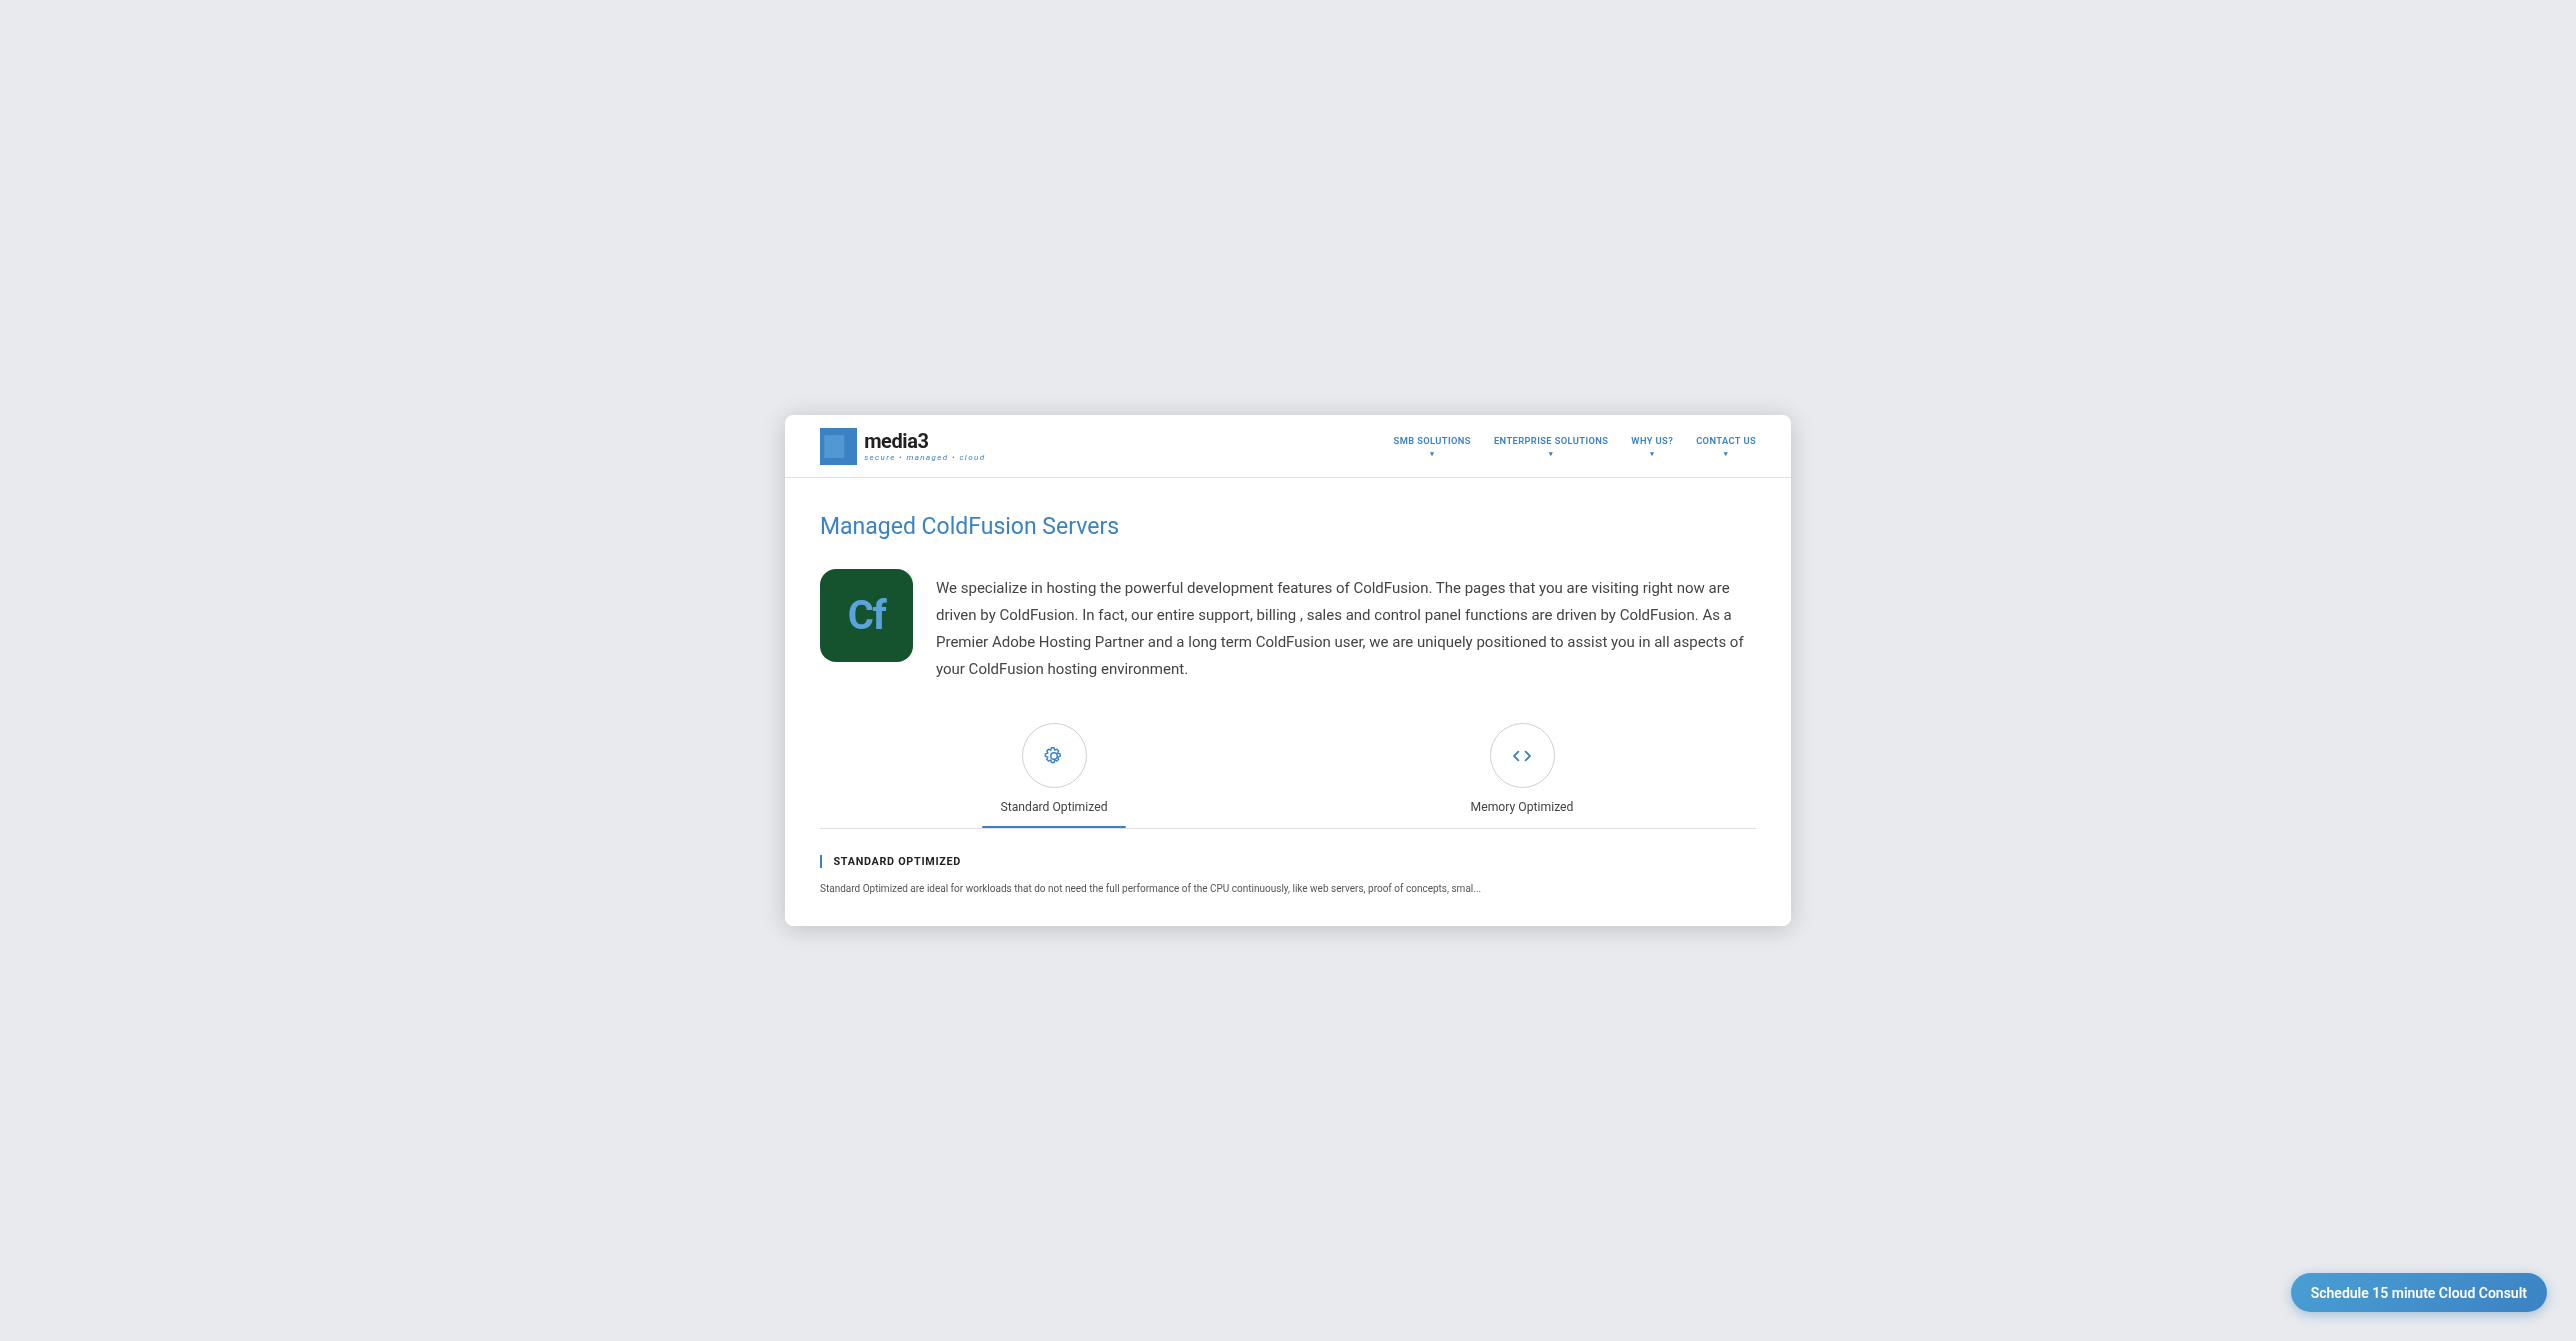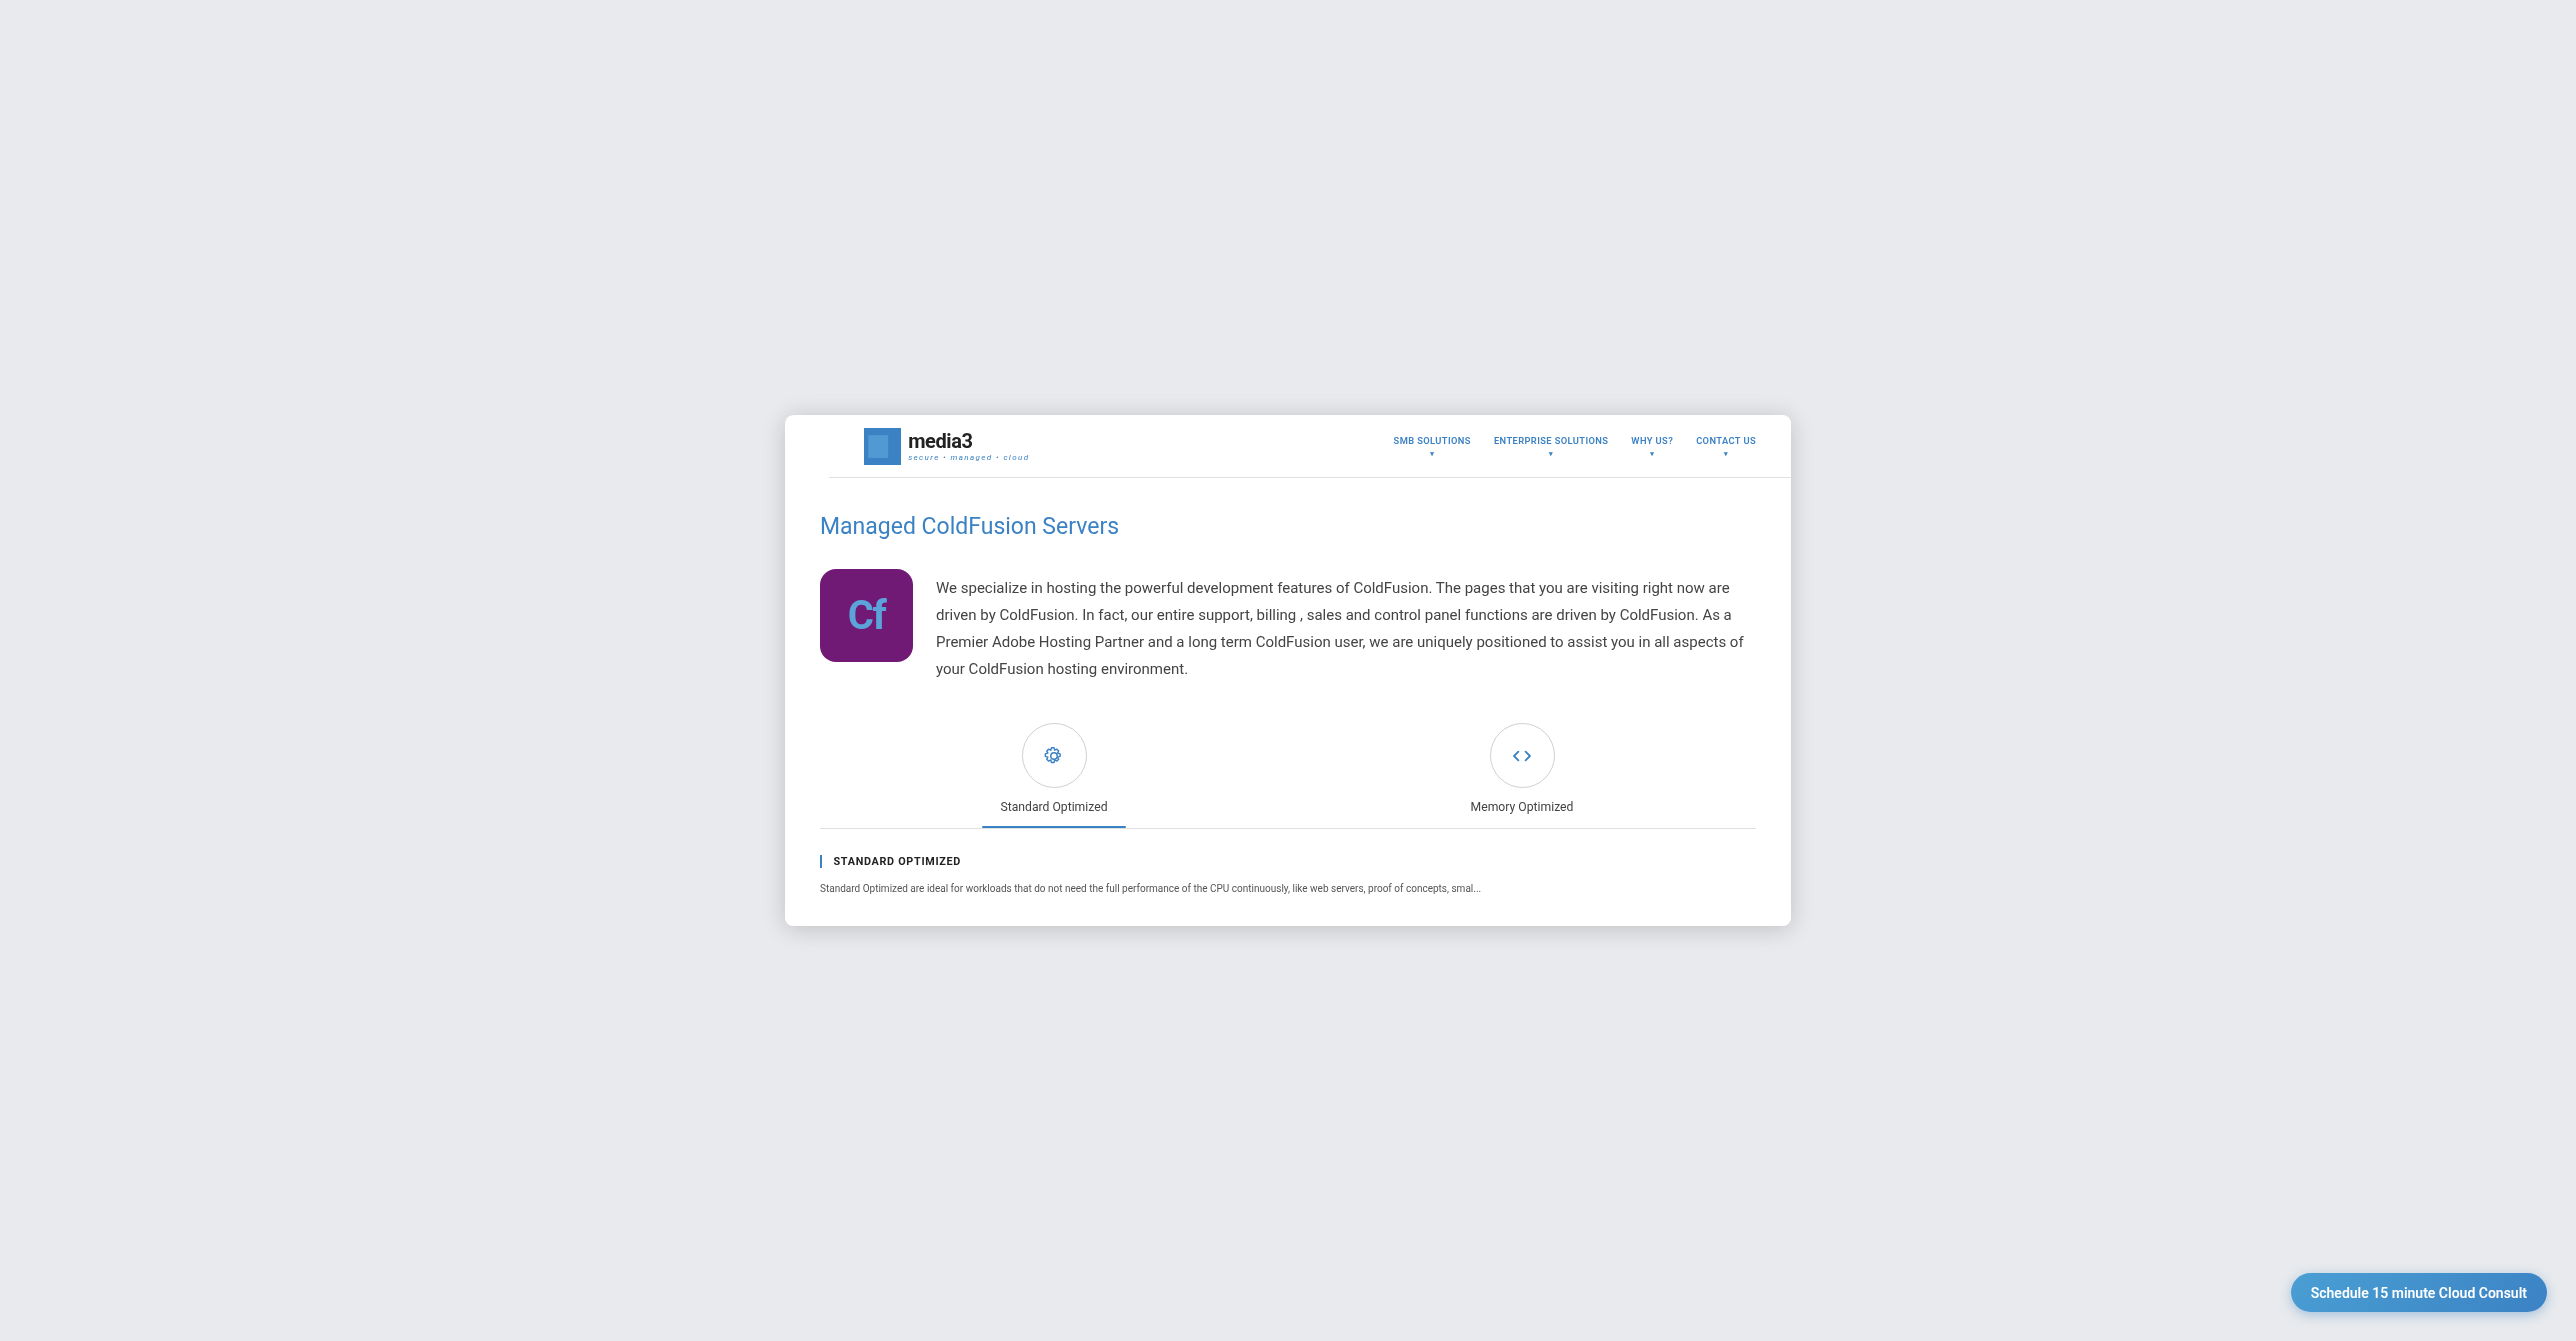--- a/index.html
+++ b/index.html
@@ -22,21 +22,20 @@
     }
     
     .nav-bar {
       background: #fff;
       border-bottom: 0.7px solid #e0e0e0;
       padding: 0 35px;
       display: flex;
       align-items: center;
       justify-content: space-between;
       height: 63px;
-      margin-left: 44px;
     }
     .logo-area {
       display: flex;
       align-items: center;
       gap: 7.2px;
     }
     .logo-icon {
       width: 37px;
       height: 37px;
       background: #3b82c4;
@@ -99,21 +98,21 @@
     
     .intro-section {
       display: flex;
       align-items: flex-start;
       gap: 23px;
       margin-bottom: 40px;
     }
     .cf-logo {
       width: 93px;
       height: 93px;
-      background: #701a75;
+      background: #14532d;
       border-radius: 16px;
       display: flex;
       align-items: center;
       justify-content: center;
       flex-shrink: 0;
       text-align: right;
     }
     .cf-logo-text {
       font-size: 40px;
       font-weight: 700;

